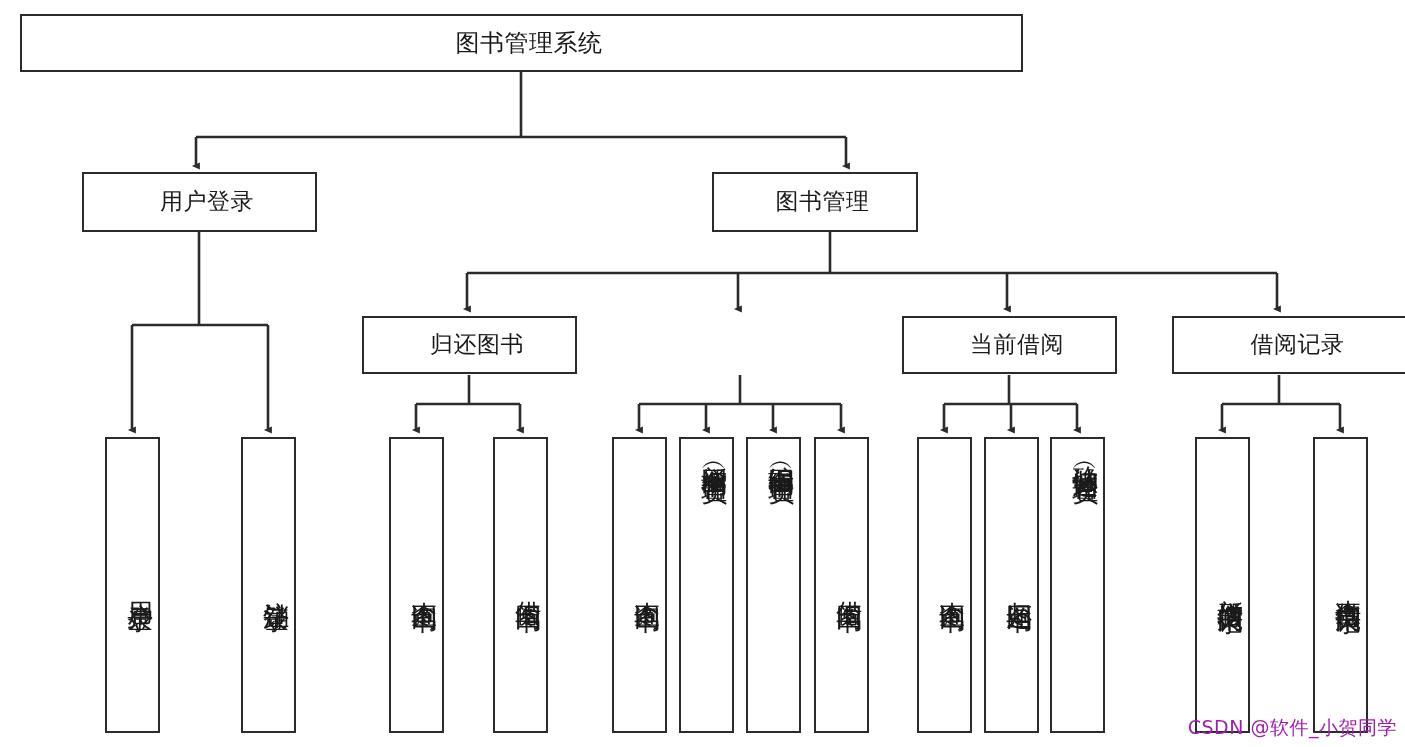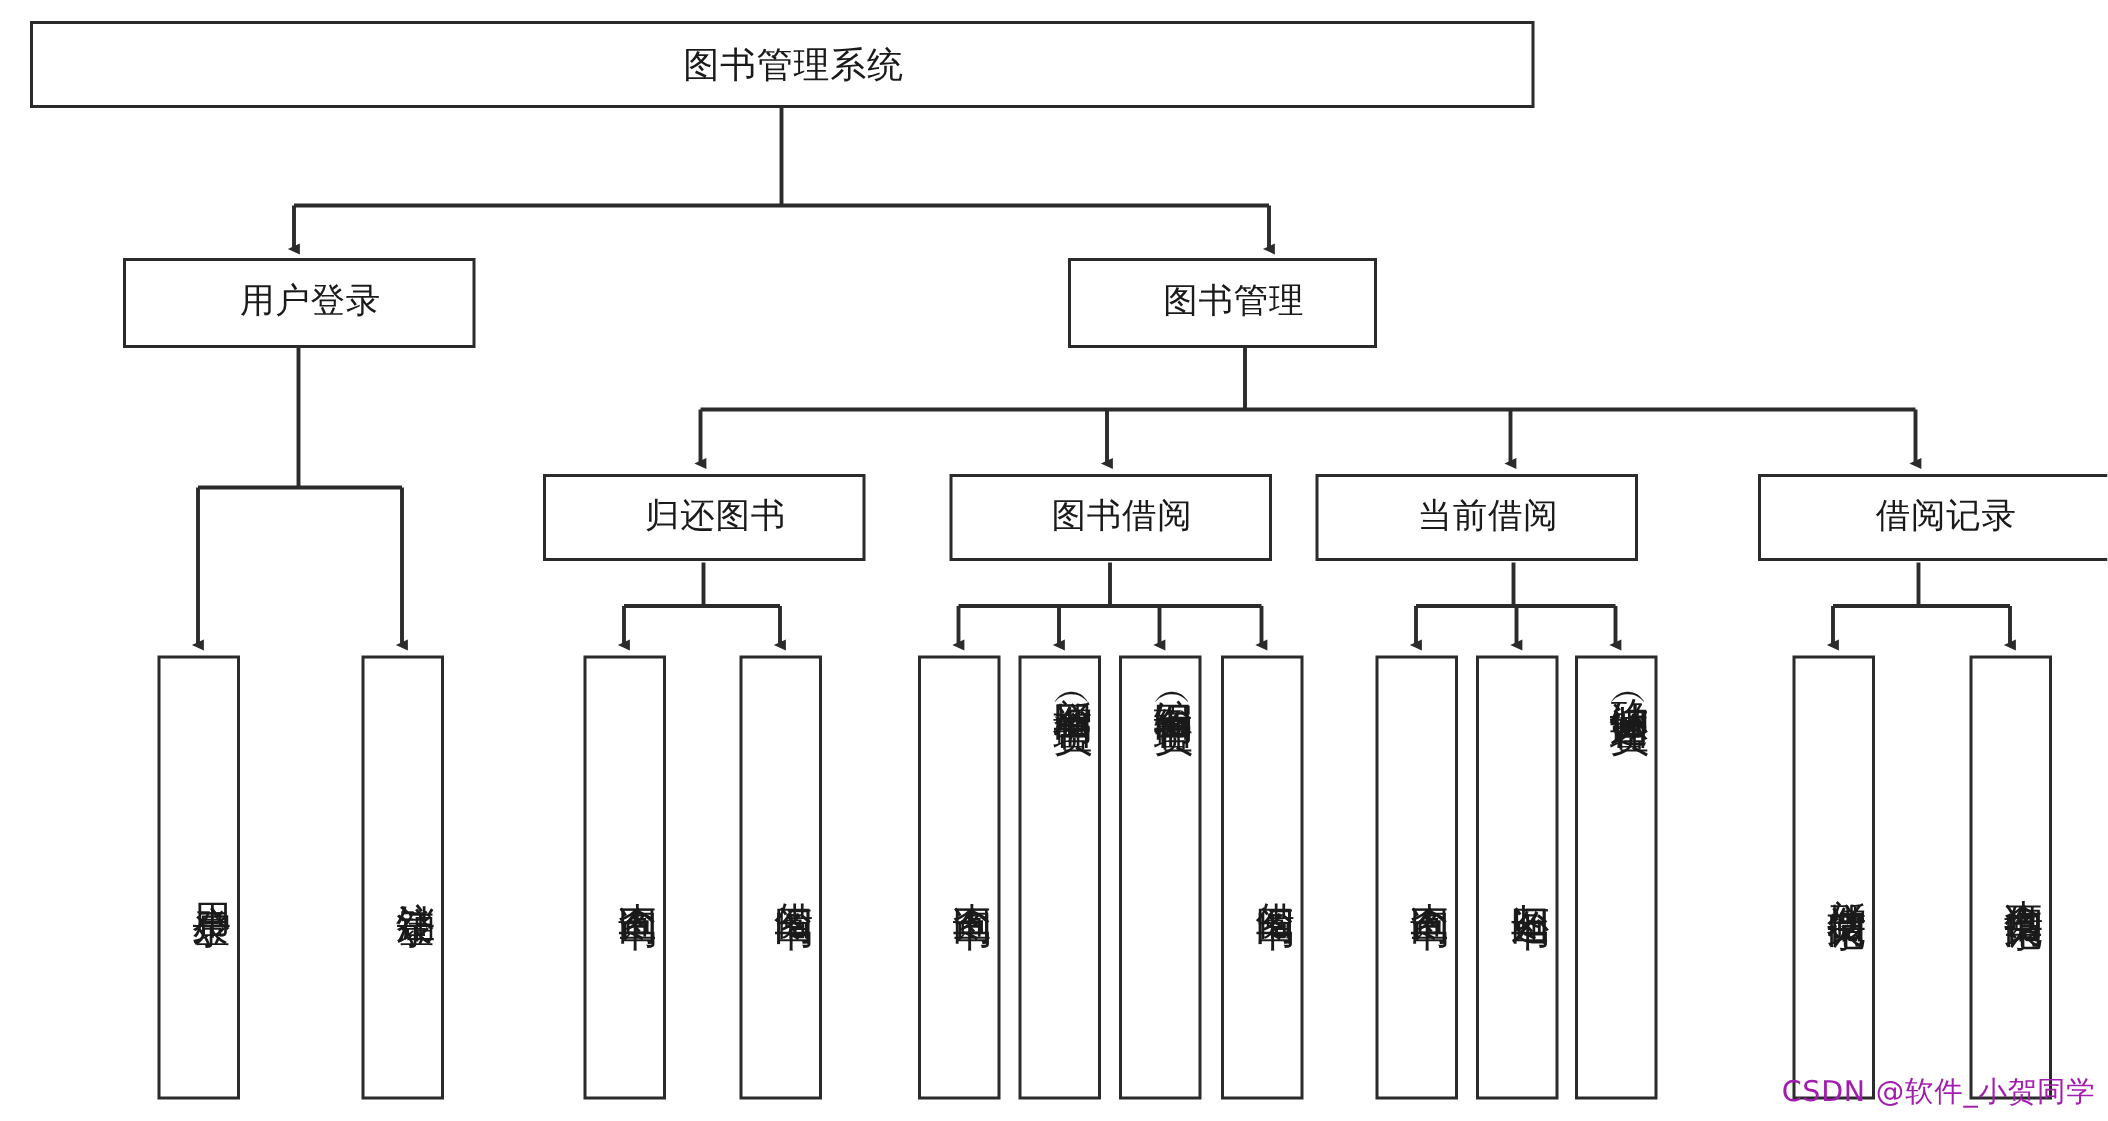--- a/index.html
+++ b/index.html
@@ -136,24 +136,21 @@
   <div class="node horiz" style="left:82px; top:172px; width:235px; height:60px;">
     <span class="label">用户登录</span>
   </div>
   <div class="node horiz" style="left:712px; top:172px; width:206px; height:60px;">
     <span class="label">图书管理</span>
   </div>
 
   <div class="node horiz" style="left:362px; top:316px; width:215px; height:58px;">
     <span class="label">归还图书</span>
   </div>
-  <div class="node horiz" style="left:633px; top:316px; width:215px; height:58px;">
-    <span class="label">图书借阅</span>
-  </div>
-  <div class="node horiz" style="left:877px; top:316px; width:215px; height:58px;">
+  <div class="node horiz" style="left:902px; top:316px; width:215px; height:58px;">
     <span class="label">当前借阅</span>
   </div>
   <div class="node horiz" style="left:1172px; top:316px; width:236px; height:58px;">
     <span class="label">借阅记录</span>
   </div>
 
   <div class="node vert centered" style="left:105px; top:437px; width:55px; height:296px;">
     <span class="label">用户登录</span>
   </div>
   <div class="node vert centered" style="left:241px; top:437px; width:55px; height:296px;">

